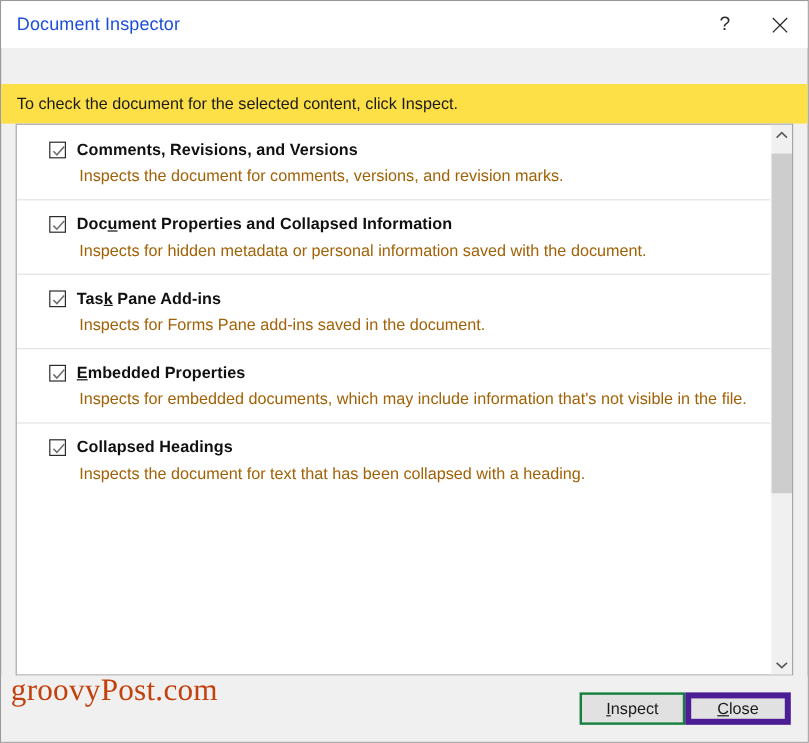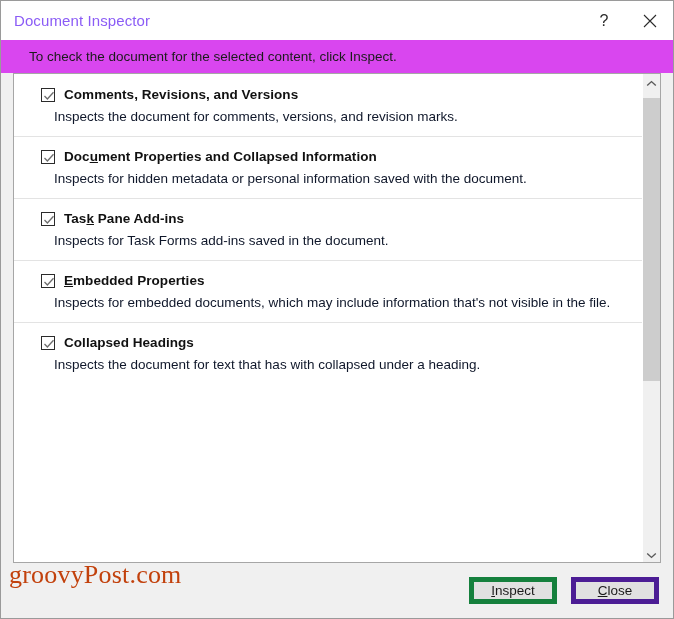--- a/index.html
+++ b/index.html
@@ -32,21 +32,21 @@
     height: 39px;
     min-height: 39px;
     background: #ffffff;
     display: flex;
     align-items: center;
     position: relative;
   }
   .title-text {
     margin-left: 13px;
     font-size: 15px;
-    color: #8b5cf6;
+    color: #1d4ed8;
     letter-spacing: 0.1px;
   }
   .title-buttons {
     position: absolute;
     right: 0; top: 0;
     height: 39px;
     display: flex;
   }
   .tbtn {
     width: 46px;
@@ -62,27 +62,28 @@
   .tbtn svg { display: block; }
   .help-glyph {
     font-size: 16px;
     color: #2b2b2b;
     font-family: "Liberation Sans", sans-serif;
     line-height: 1;
   }
 
   
   .instruction {
-    background: #d946ef;
-    padding: 0 0 0 28px;
+    background: #fde047;
+    padding: 0 0 0 13px;
     height: 33px;
     display: flex;
     align-items: center;
     font-size: 13.5px;
     color: #1b1b1b;
+    margin-top: 30px;
   }
 
   
   .listwrap {
     margin: 0 12px 0 12px;
     flex: 1 1 auto;
     background: #ffffff;
     border: 1px solid #a6a6a6;
     position: relative;
     display: flex;
@@ -129,22 +130,22 @@
     font-weight: bold;
     color: #111111;
     letter-spacing: 0.05px;
   }
   .item-title u {
     text-decoration: underline;
     text-underline-offset: 1px;
   }
   .item-desc {
     font-size: 13.5px;
-    color: #0f172a;
-    margin: 7px 0 0 26px;
+    color: #a16207;
+    margin: 7px 0 0 38px;
   }
 
   
   .scrollbar {
     width: 17px;
     flex: 0 0 17px;
     background: #f0f0f0;
     border-left: 1px solid #ffffff;
     display: flex;
     flex-direction: column;
@@ -192,22 +193,21 @@
     font-family: "Liberation Sans", sans-serif;
     font-size: 13.5px;
     color: #1b1b1b;
     display: flex;
     align-items: center;
     justify-content: center;
     cursor: default;
     padding: 0;
   }
   .btn.primary {
-    border: 5px solid #15803d;
-    margin-right: 14px;
+    border: 2px solid #15803d;
   }
   .btn u { text-underline-offset: 1px; }
 
   
   .watermark {
     position: absolute;
     left: 8px;
     bottom: 28px;
     font-family: "Liberation Serif", serif;
     font-size: 26px;
@@ -268,21 +268,21 @@
 
       <div class="item">
         <div class="item-head">
           <span class="checkbox">
             <svg width="12" height="12" viewBox="0 0 12 12" aria-hidden="true">
               <path d="M1.5 6 L4.4 9 L10.5 2.2" stroke="#6d6d6d" stroke-width="1.3" fill="none"></path>
             </svg>
           </span>
           <span class="item-title"><span>Tas</span><u>k</u><span> Pane Add-ins</span></span>
         </div>
-        <div class="item-desc">Inspects for Task Forms add-ins saved in the document.</div>
+        <div class="item-desc">Inspects for Forms Pane add-ins saved in the document.</div>
       </div>
 
       <div class="item">
         <div class="item-head">
           <span class="checkbox">
             <svg width="12" height="12" viewBox="0 0 12 12" aria-hidden="true">
               <path d="M1.5 6 L4.4 9 L10.5 2.2" stroke="#6d6d6d" stroke-width="1.3" fill="none"></path>
             </svg>
           </span>
           <span class="item-title"><span></span><u>E</u><span>mbedded Properties</span></span>
@@ -294,21 +294,21 @@
 
       <div class="item">
         <div class="item-head">
           <span class="checkbox">
             <svg width="12" height="12" viewBox="0 0 12 12" aria-hidden="true">
               <path d="M1.5 6 L4.4 9 L10.5 2.2" stroke="#6d6d6d" stroke-width="1.3" fill="none"></path>
             </svg>
           </span>
           <span class="item-title"><span>Collapsed Headings</span><u></u><span></span></span>
         </div>
-        <div class="item-desc">Inspects the document for text that has with collapsed under a heading.</div>
+        <div class="item-desc">Inspects the document for text that has been collapsed with a heading.</div>
       </div>
 
     </div>
 
     <div class="scrollbar">
       <div class="sb-arrow">
         <span>
           <svg width="11" height="8" viewBox="0 0 11 8" aria-hidden="true">
             <path d="M1.2 5.6 L5.5 1.6 L9.8 5.6" stroke="#5a5a5a" stroke-width="1.4" fill="none"></path>
           </svg>

